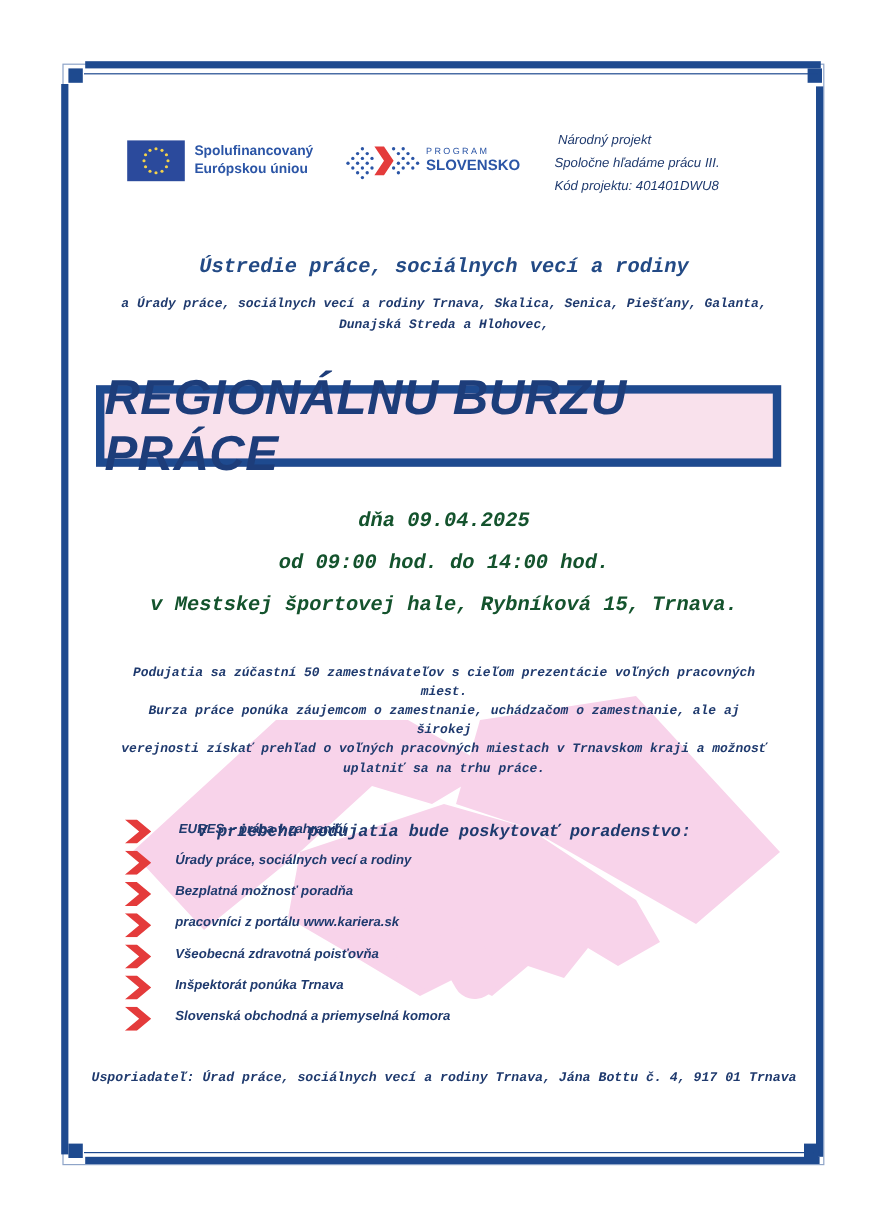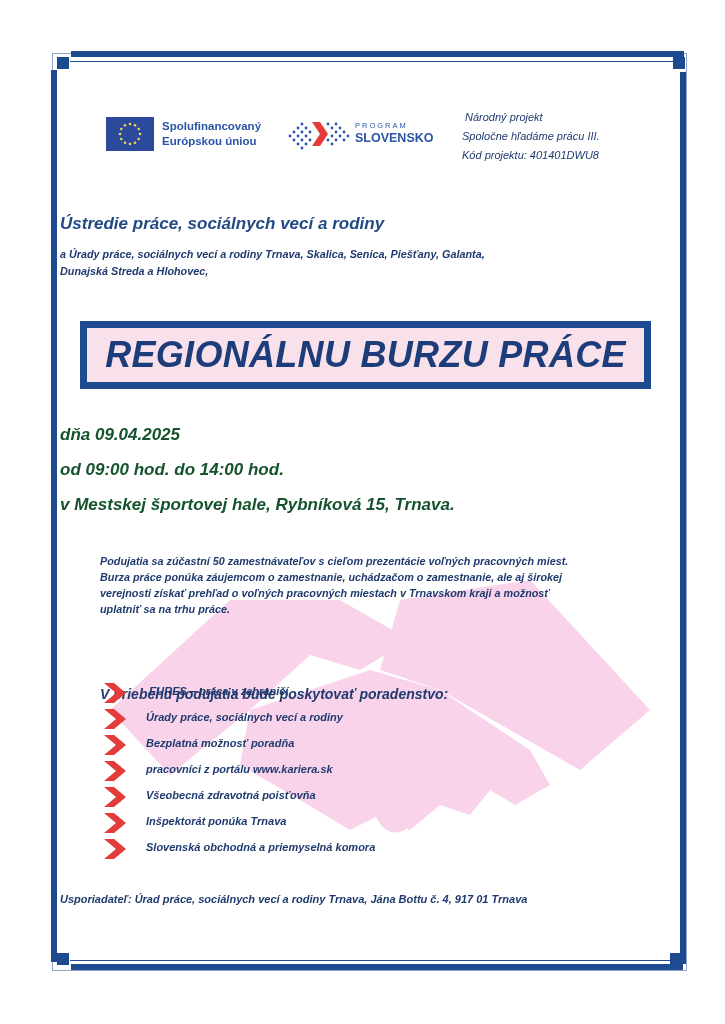--- a/index.html
+++ b/index.html
@@ -19,30 +19,30 @@
     
     .eu-flag { position: absolute; left: 106px; top: 117px; width: 48px; height: 34px; background: #2b4a9c; }
     .eu-text { position: absolute; left: 162px; top: 119px; font-size: 11.5px; line-height: 15px; font-weight: bold; color: #2b55a6; font-family: "Liberation Sans", sans-serif; }
     .ps-logo { position: absolute; left: 286px; top: 118px; width: 64px; height: 32px; }
     .ps-text-top { position: absolute; left: 355px; top: 121px; font-size: 7.5px; letter-spacing: 2px; color: #2b55a6; font-family: "Liberation Sans", sans-serif; }
     .ps-text-bottom { position: absolute; left: 355px; top: 131px; font-size: 12.5px; font-weight: bold; color: #2b55a6; font-family: "Liberation Sans", sans-serif; }
     .project { position: absolute; left: 462px; top: 108px; font-size: 11px; line-height: 19px; font-style: italic; color: #1f3a6e; font-family: "Liberation Sans", sans-serif; }
     .project div:first-child { padding-left: 3px; }
 
     
-    .center { position: absolute; left: 60px; width: 620px; font-style: italic; font-family: Liberation Sans, sans-serif; }
+    .center { position: absolute; left: 60px; width: 620px; text-align: center; font-style: italic; font-family: Liberation Mono, monospace; }
     .org-title { top: 214px; font-size: 17px; font-weight: bold; color: #234a85; }
     .org-sub { top: 246px; font-size: 10.8px; line-height: 17px; font-weight: bold; color: #1f3a6e; }
 
     .banner {
       position: absolute; left: 80px; top: 321px; width: 571px; height: 68px;
       box-sizing: border-box; border: 7px solid #1e4a8f; background: #f9e1ec;
       display: flex; align-items: center; justify-content: center;
     }
-    .banner-title { font-family: "Liberation Sans", sans-serif; font-style: italic; font-weight: bold; font-size: 36px; color: #1d3d7a; letter-spacing: 0.3px; }
+    .banner-title { font-family: "Liberation Sans", sans-serif; font-style: italic; font-weight: bold; font-size: 41px; color: #1d3d7a; letter-spacing: 0.3px; }
 
     .event { font-size: 17px; font-weight: bold; color: #14532d; }
     .event-date { top: 425px; }
     .event-time { top: 460px; }
     .event-place { top: 495px; }
 
     .desc { top: 553px; left: 100px; width: 540px; font-size: 10.8px; line-height: 16px; font-weight: bold; color: #1f3a6e; }
     .services-heading { top: 686px; left: 100px; width: 540px; font-size: 14px; font-weight: bold; color: #1f3a6e; }
 
     .services { position: absolute; left: 100px; top: 680px; width: 480px; }

